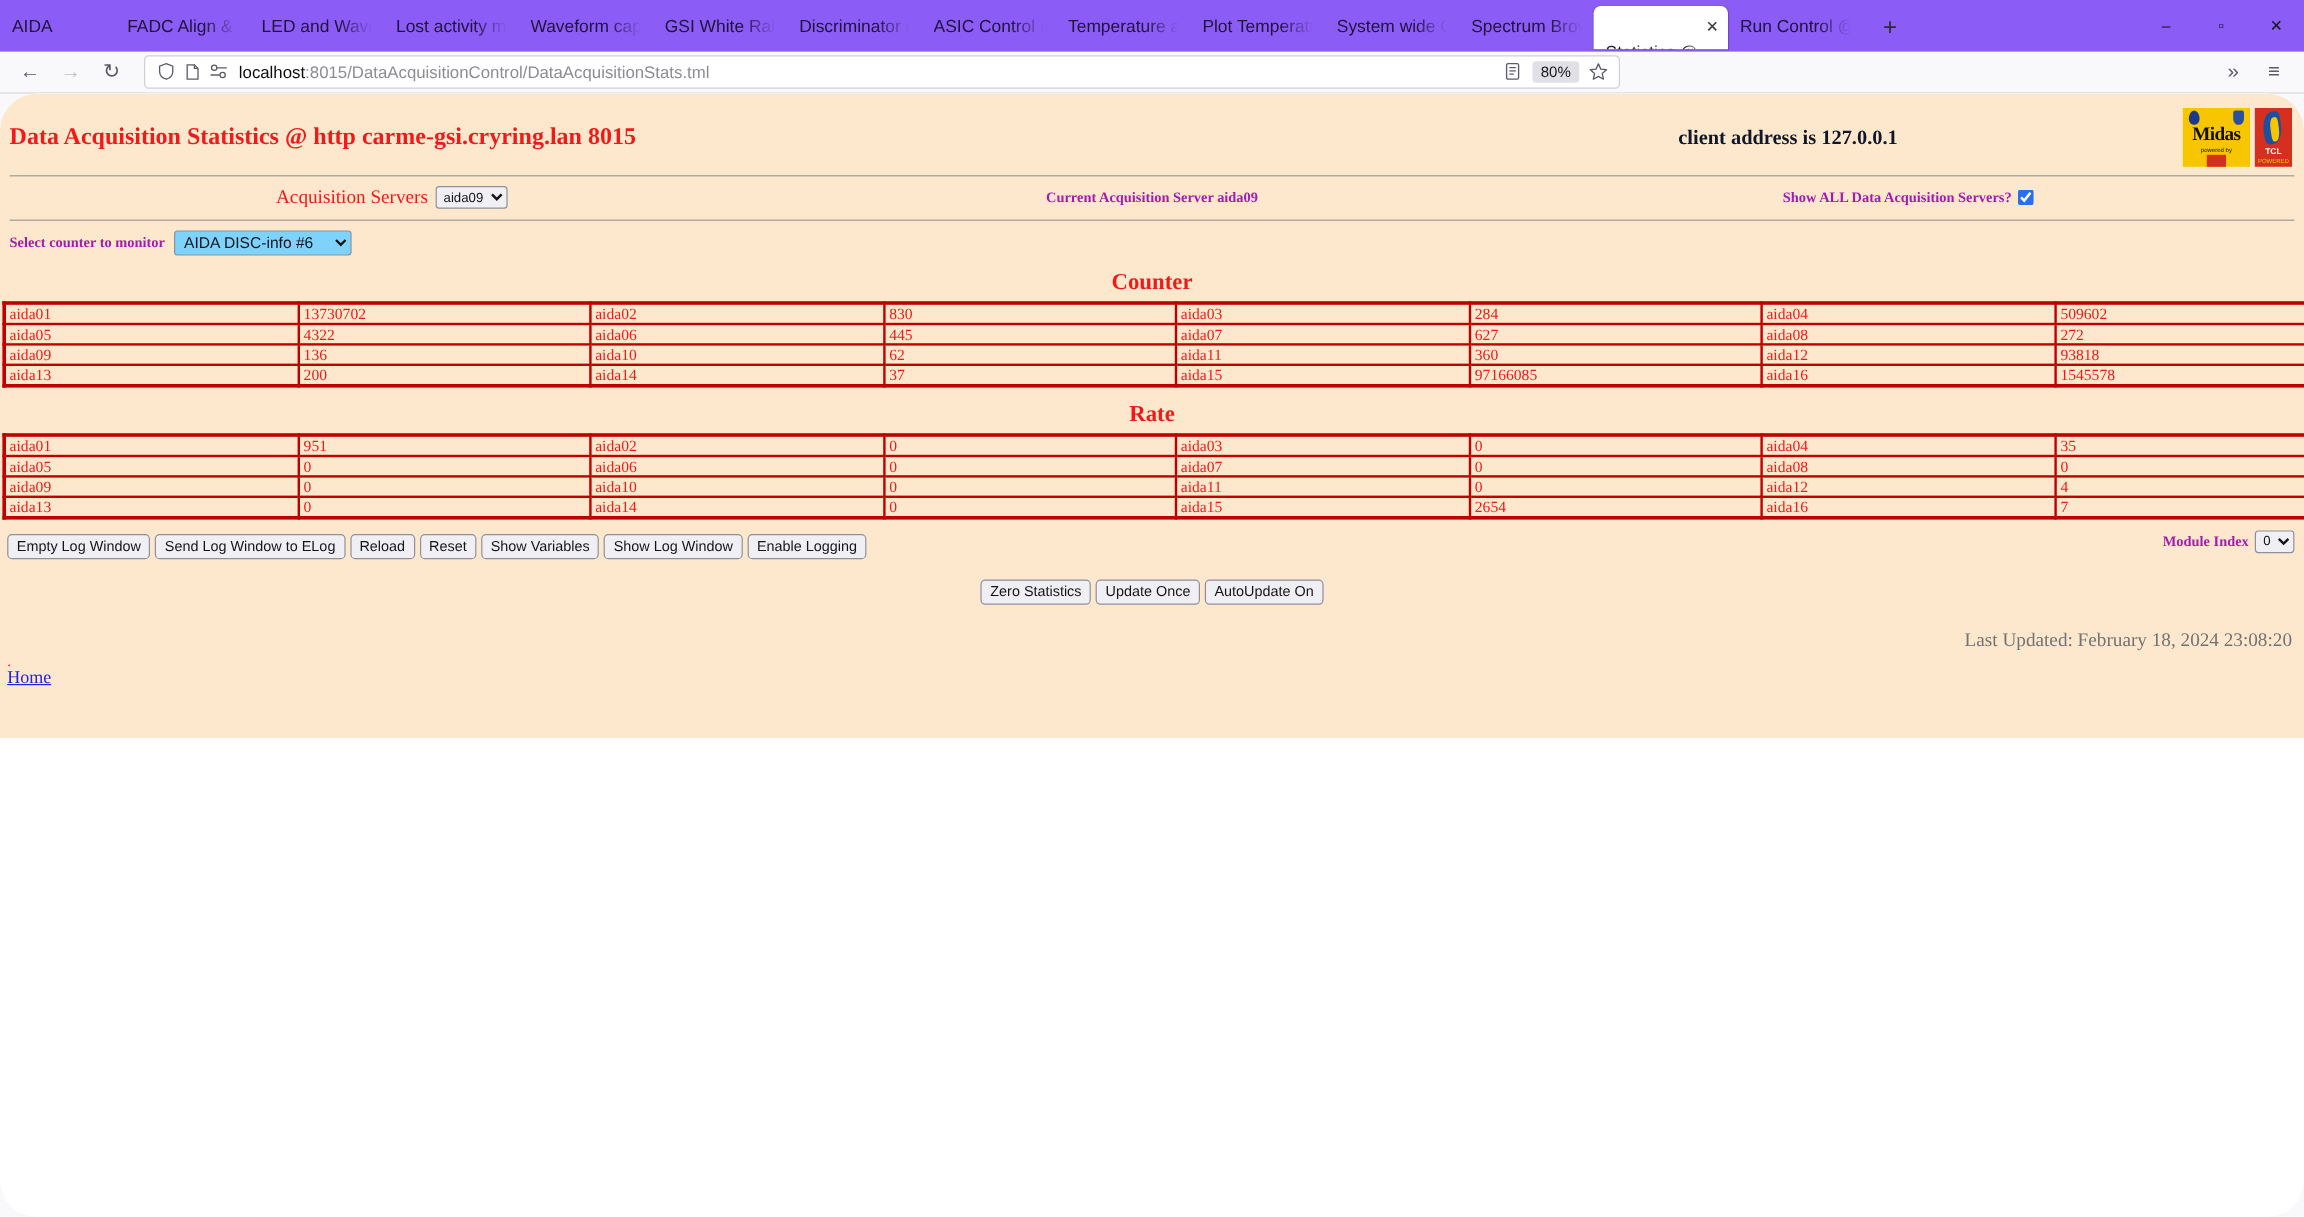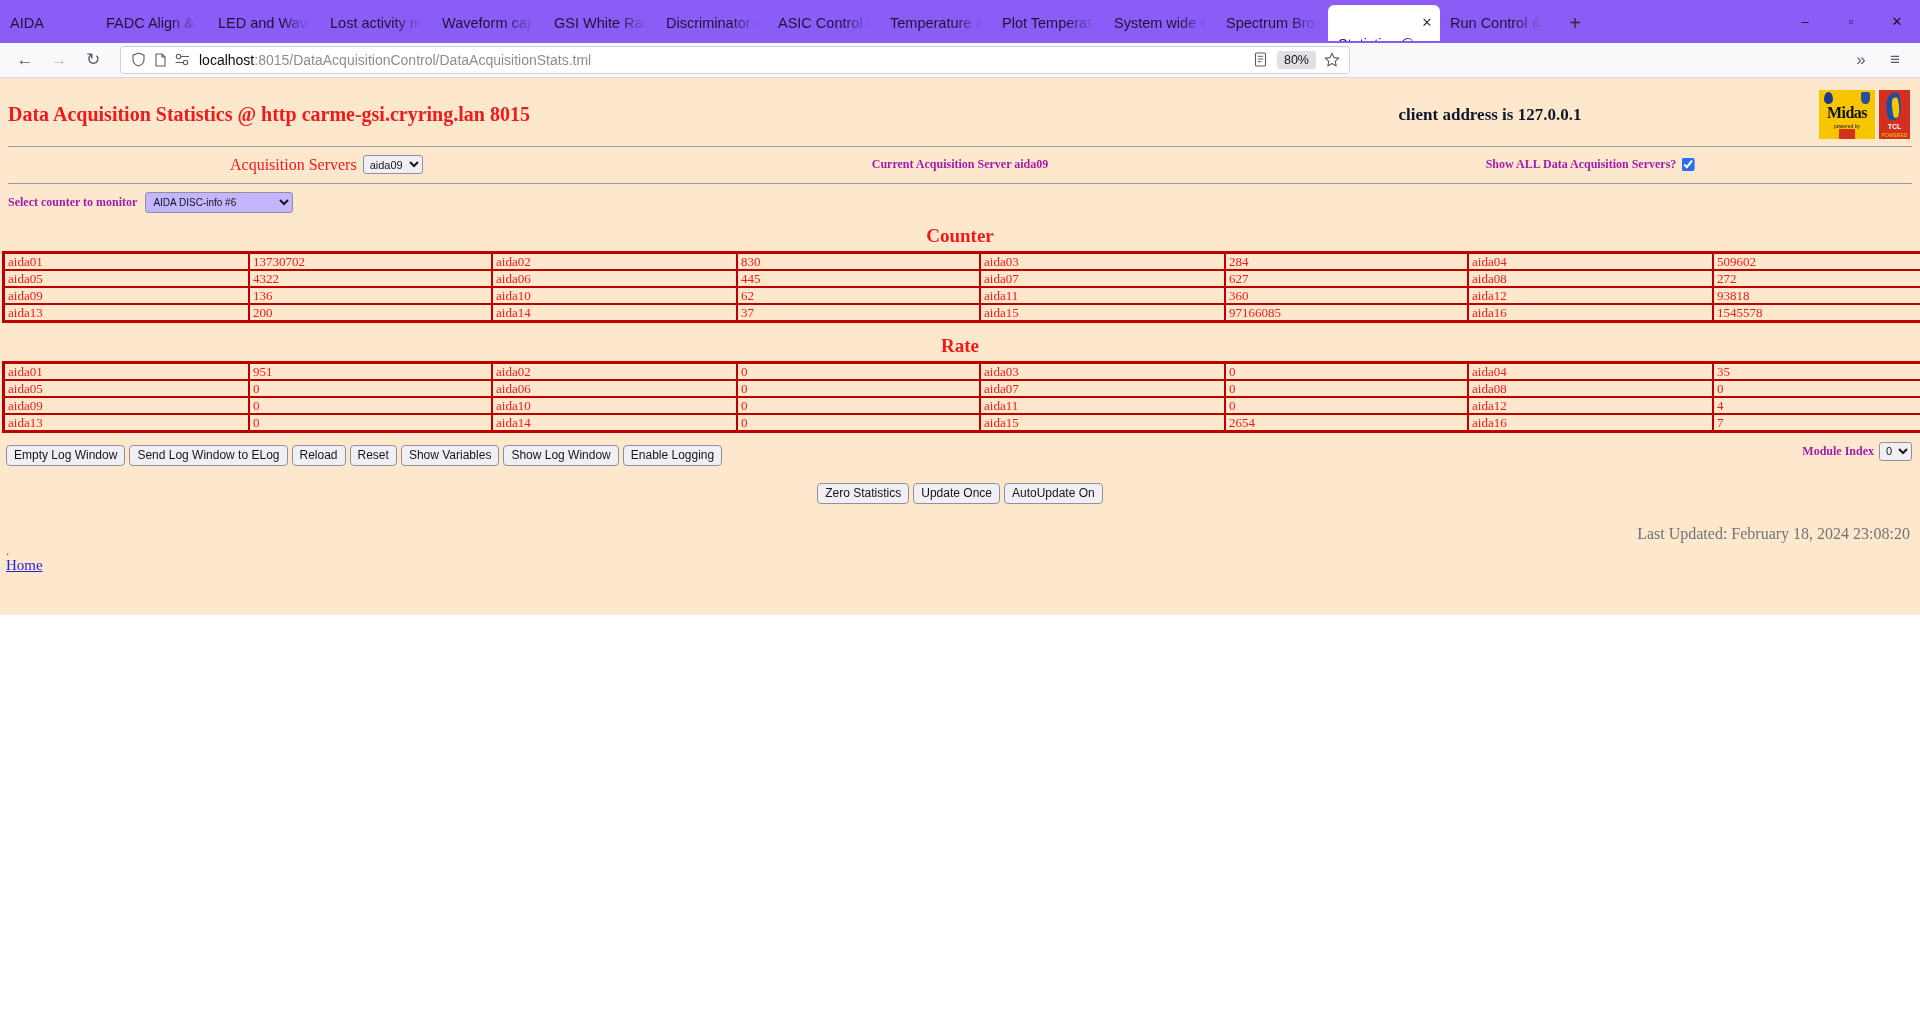--- a/index.html
+++ b/index.html
@@ -185,20 +185,21 @@
     display: flex;
     align-items: center;
   }
 
   
   .page {
     flex: 1 1 auto;
     background: #ffffff;
     overflow: hidden;
     position: relative;
+    border-radius: 31px;
   }
   .doc {
     background: #fde8cd;
     padding: 0;
     min-height: 537px;
     font-family: "Liberation Serif", serif;
   }
   .hdrline {
     display: flex;
     align-items: center;
@@ -384,24 +385,24 @@
     font-size: 11px;
     padding: 1px 2px;
     height: 19px;
     background: #f0f0f4;
     border: 1px solid #8f8f9d;
     border-radius: 3px;
     color: #15141a;
   }
   select.wide {
     font-family: "Liberation Sans", sans-serif;
-    font-size: 10px;
+    font-size: 13px;
     width: 148px;
     height: 21px;
-    background: #c4b5fd;
+    background: #7dd3fc;
     border: 1px solid #8f8f9d;
     border-radius: 3px;
     color: #15141a;
     padding-left: 3px;
   }
   input.cbx {
     width: 13px;
     height: 13px;
     margin: 0;
     accent-color: #2b6ef2;

